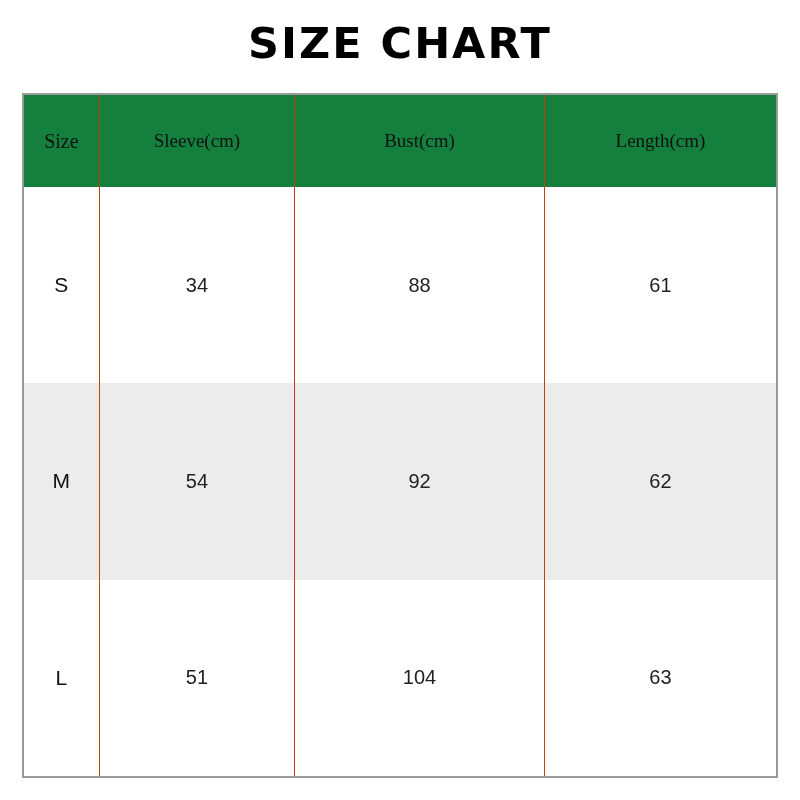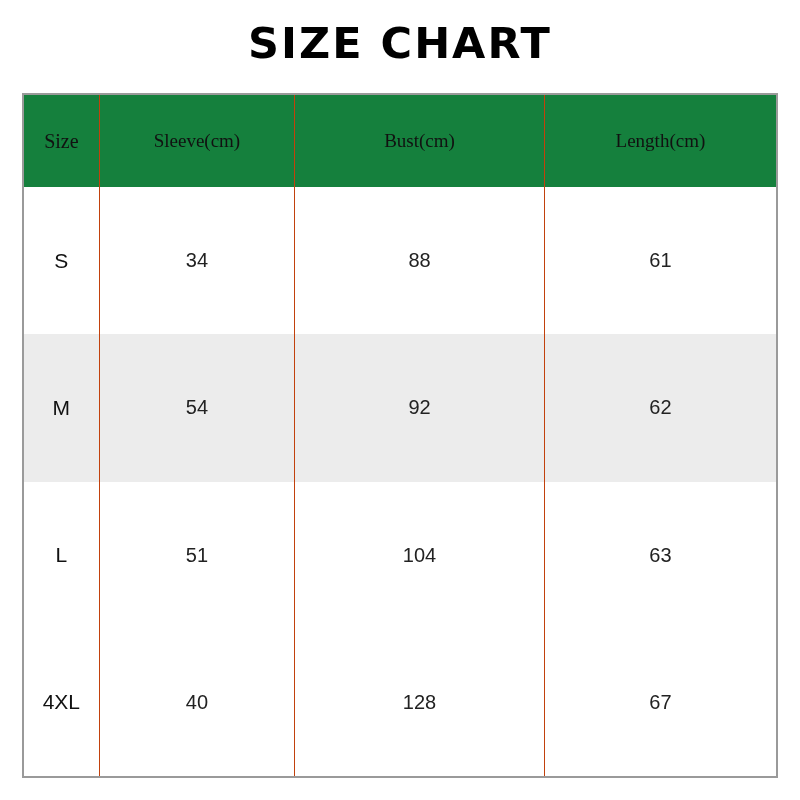--- a/index.html
+++ b/index.html
@@ -123,23 +123,17 @@
           <td>54</td>
           <td>92</td>
           <td>62</td>
         </tr>
         <tr class="odd">
           <td class="cell-size">L</td>
           <td>51</td>
           <td>104</td>
           <td>63</td>
         </tr>
-        <tr class="odd">
-          <td class="cell-size">4XL</td>
-          <td>40</td>
-          <td>128</td>
-          <td>67</td>
-        </tr>
       </tbody>
     </table>
   </div>
 
 </div>
 
 </body></html>

